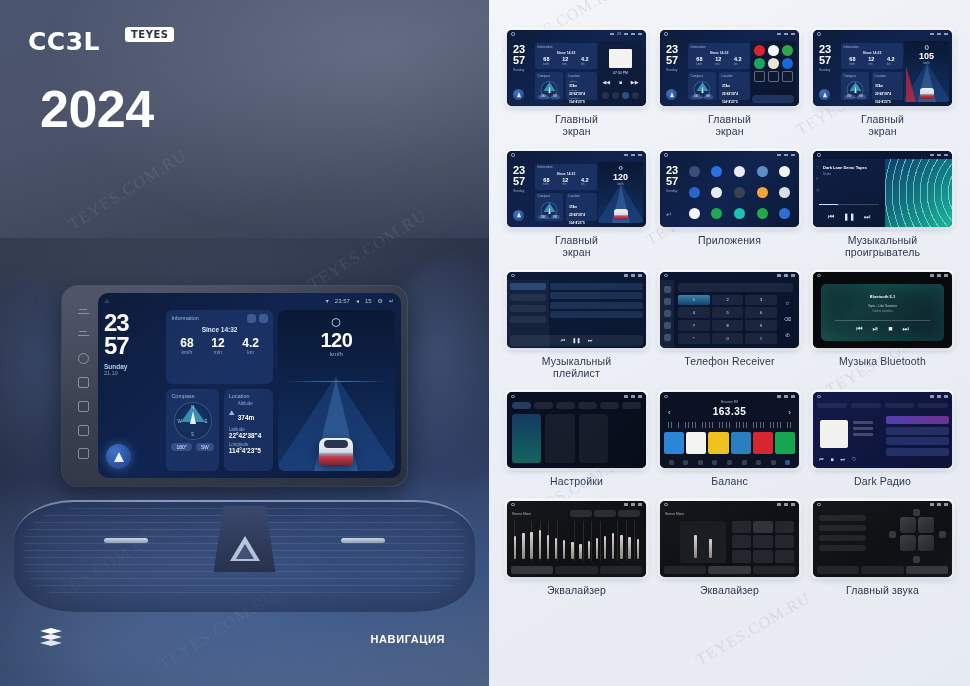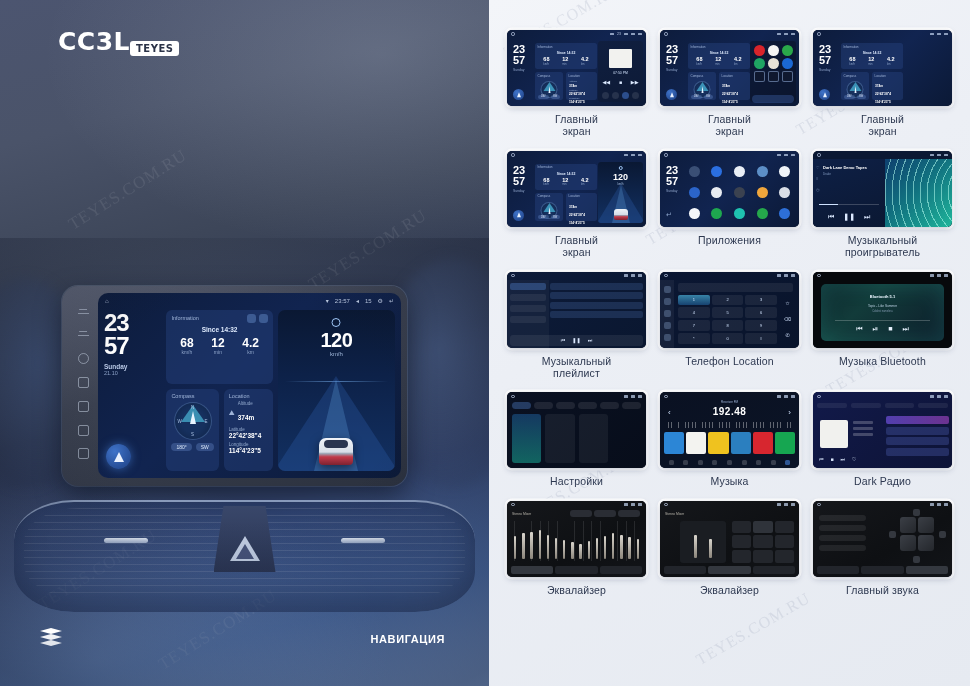--- a/index.html
+++ b/index.html
@@ -21,21 +21,21 @@
       radial-gradient(ellipse 520px 300px at 78% 8%, rgba(190,200,220,.22), transparent 65%),
       radial-gradient(ellipse 420px 260px at 20% 96%, rgba(150,185,235,.35), transparent 70%);
     pointer-events: none;
   }
   .hero-wm {
     position:absolute; color: rgba(255,255,255,.085); font-size: 17px; letter-spacing: 1px;
     font-family: "Liberation Serif", serif; pointer-events:none; white-space:nowrap;
   }
 
   
-  .logo-row { position: absolute; top: 27px; left: 58px; display: flex; align-items: flex-end; gap: 0; }
+  .logo-row { position: absolute; top: 27px; left: 28px; display: flex; align-items: flex-start; gap: 25px; }
   .logo-text {
     color: #fff; font-size: 25px; font-weight: 700; letter-spacing: .5px;
     font-family: "DejaVu Sans", sans-serif;
   }
   .logo-badge {
     background: #fff; color: #2b3348; font-size: 10px; font-weight: 700;
     padding: 2px 6px 2px 6px; border-radius: 3px; letter-spacing: .5px;
     font-family: "DejaVu Sans", sans-serif;
   }
 
@@ -391,20 +391,21 @@
     <div class="hero-wm" style="left:30px;top:560px;transform:rotate(-32deg);">TEYES.COM.RU</div>
     <div class="hero-wm" style="left:150px;top:620px;transform:rotate(-32deg);">TEYES.COM.RU</div>
     <div class="hero-wm" style="left:60px;top:180px;transform:rotate(-32deg);">TEYES.COM.RU</div>
 
     <div class="logo-row">
       <span class="logo-text">CC3L</span>
       <span class="logo-badge">TEYES</span>
     </div>
 
     <div class="headline">
+      <div class="y">2024</div>
     </div>
 
     <div class="dash">
       <div class="dash-left-blob"></div>
       <div class="dash-right-blob"></div>
 
       <div class="head-unit">
         <div class="hu-sidebar">
           <i class="h"></i>
           <i class="h"></i>
@@ -715,20 +716,29 @@
                   <i>180°</i>
                   <i>SW</i>
                 </span>
             </div>
             <div class="th-card th-loc">
               <span class="lbl">Location</span>
               <span class="lr" style="top:12px">374m</span>
               <span class="lr" style="top:20px">22°42'38"4</span>
               <span class="lr" style="top:28px">114°4'23"5</span>
             </div>
+            <div class="th-right" style="background:linear-gradient(180deg,#0a1833,#123061);">
+              <div class="rd-road"></div>
+              <div class="rd-road2"></div>
+              <div style="position:absolute;bottom:0;left:2px;width:0;height:0;border-left:10px solid rgba(200,40,60,.75);border-top:36px solid transparent;"></div>
+              <div class="rd-ic"></div>
+              <div class="rd-spd">105</div>
+              <div class="rd-su">km/h</div>
+              <div class="rd-car"></div>
+            </div>
           </div>
         </div>
         <div class="cap">
           <div>Главный</div>
           <div>экран</div>
         </div>
       </div>
 
       <div class="cell">
         <div class="shot">
@@ -937,21 +947,21 @@
                 <i>#</i>
             </div>
             <div class="ph-right">
               <span>☆</span>
               <span>⌫</span>
               <span>✆</span>
             </div>
           </div>
         </div>
         <div class="cap">
-          <div>Телефон Location</div>
+          <div>Телефон Receiver</div>
           <div></div>
         </div>
       </div>
 
       <div class="cell">
         <div class="shot">
           <div class="th-home" style="background:#07090c;">
             <div class="tsb">
                 <span class="dot"></span>
                 <span class="sp"></span>
@@ -1017,21 +1027,21 @@
             <div class="tsb">
                 <span class="dot"></span>
                 <span class="sp"></span>
                 <span class="bit"></span>
                 <span class="bit"></span>
                 <span class="bit"></span>
               </div>
             <div class="rad-band">Receiver FM</div>
             <div class="rad-arrow" style="left:8px">‹</div>
             <div class="rad-arrow" style="right:8px">›</div>
-            <div class="rad-freq">192.48</div>
+            <div class="rad-freq">163.35</div>
             <div class="rad-scale"></div>
             <div class="rad-tiles">
               <i style="background:#2c86d6"></i>
               <i style="background:#f3f3f0"></i>
               <i style="background:#efc21f"></i>
               <i style="background:#2b7fbf"></i>
               <i style="background:#d7262f"></i>
               <i style="background:#16a651"></i>
             </div>
             <div class="rad-bottom">
@@ -1041,21 +1051,21 @@
                 <i></i>
               <i></i>
                 <i></i>
               <i></i>
                 <i></i>
               <i style="background:rgba(70,130,220,.6)"></i>
             </div>
           </div>
         </div>
         <div class="cap">
-          <div>Музыка</div>
+          <div>Баланс</div>
           <div></div>
         </div>
       </div>
 
       <div class="cell">
         <div class="shot">
           <div class="th-home" style="background:linear-gradient(140deg,#121a4a,#0d1336);">
             <div class="tsb">
                 <span class="dot"></span>
                 <span class="sp"></span>

